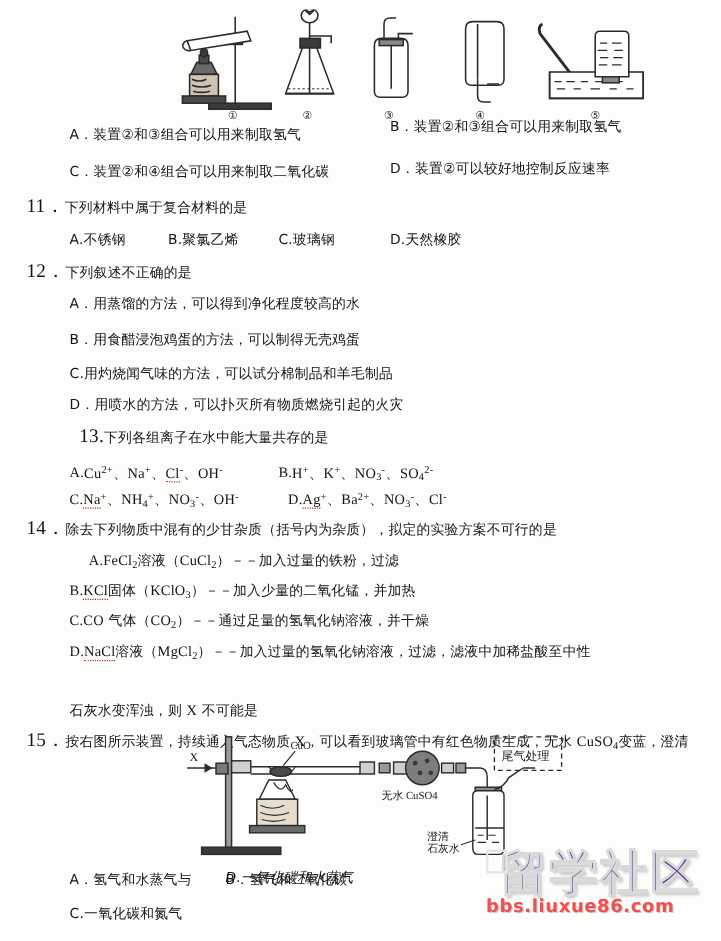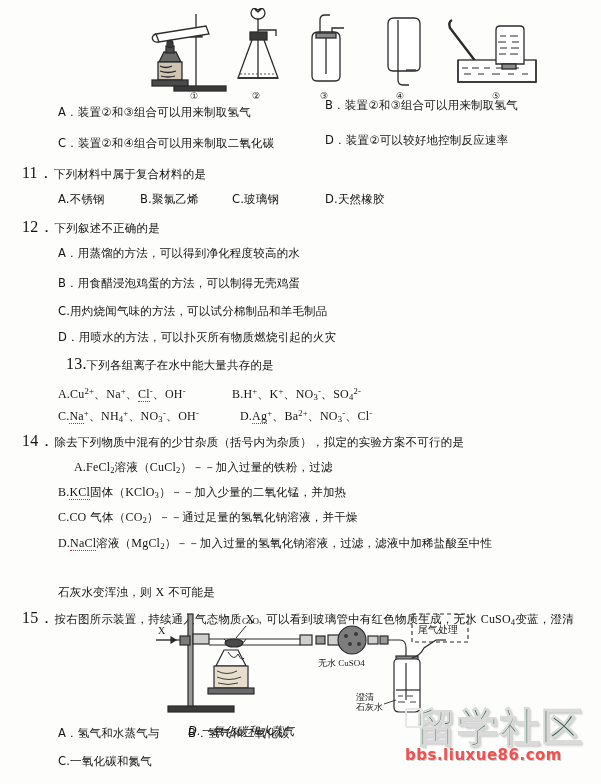--- a/index.html
+++ b/index.html
@@ -72,25 +72,25 @@
   .watermark {
     position: absolute;
     right: 6px;
     bottom: 4px;
     width: 190px;
     height: 74px;
     pointer-events: none;
     opacity: 0.93;
   }
   .wm-main {
-    font-family: Liberation Serif, serif;
+    font-family: Liberation Sans, sans-serif;
     font-weight: bold;
     font-size: 40px;
     letter-spacing: 2px;
-    color: #14532d;
+    color: #4c1d95;
     -webkit-text-stroke: 1px #d8d8d8;
     text-shadow: 1px 1px 0 #cfcfcf, 2px 2px 2px rgba(160,160,160,0.55);
     line-height: 44px;
     text-align: center;
   }
   .wm-sub {
     font-family: "DejaVu Sans", sans-serif;
     font-weight: bold;
     font-size: 15px;
     color: #ef4444;

